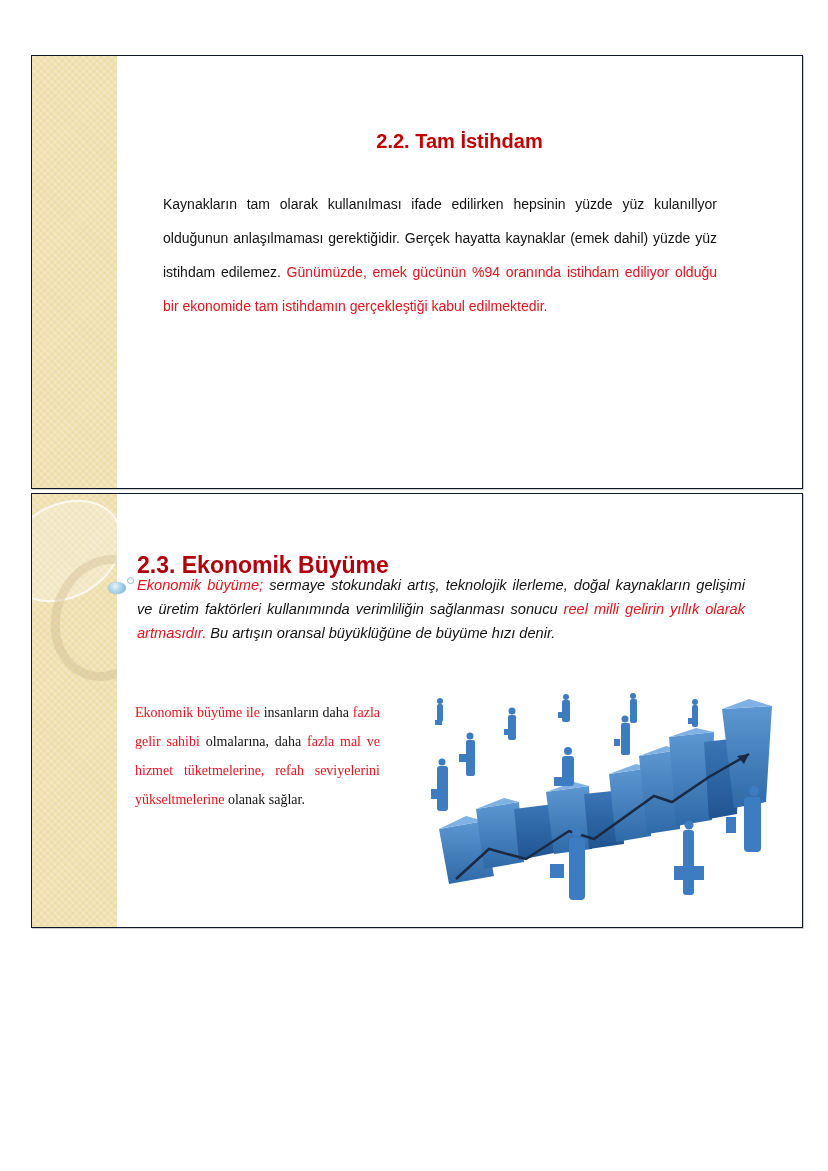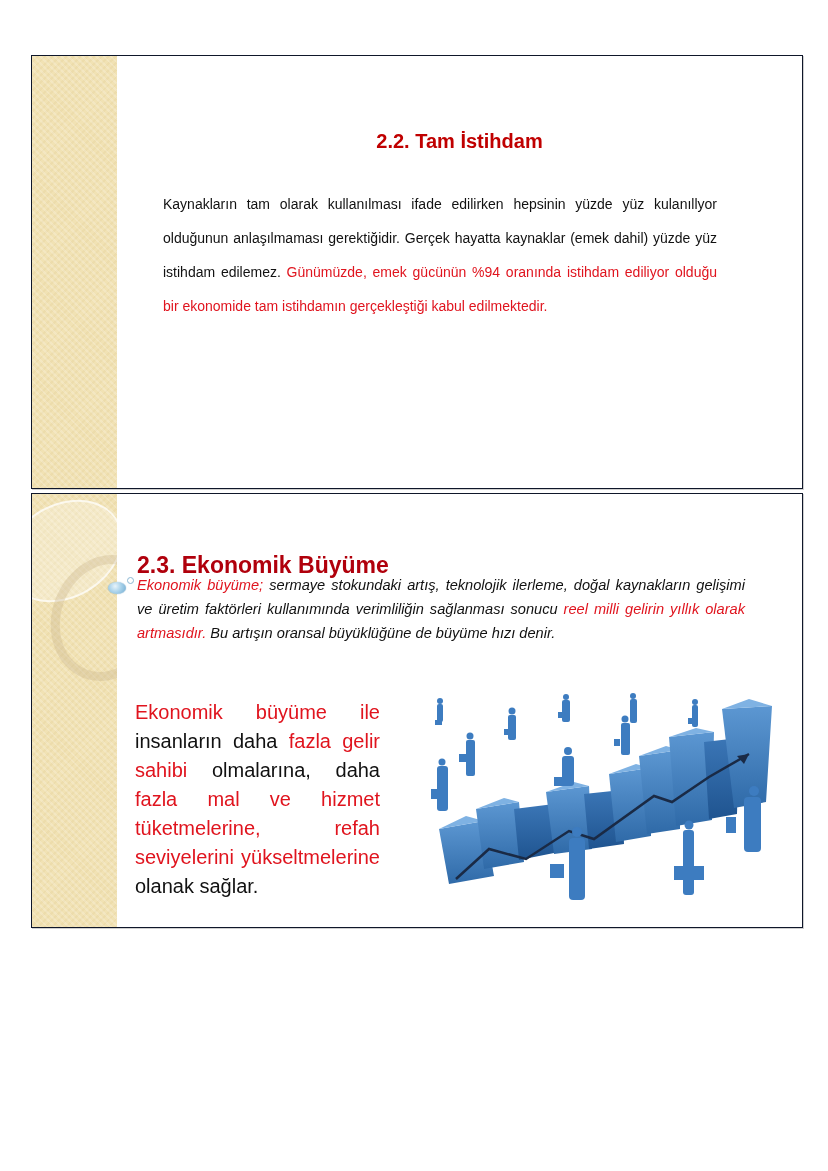--- a/index.html
+++ b/index.html
@@ -11,21 +11,21 @@
       repeating-linear-gradient(45deg, rgba(255,255,255,0.18) 0 2px, rgba(0,0,0,0) 2px 5px),
       repeating-linear-gradient(-45deg, rgba(200,170,100,0.10) 0 2px, rgba(0,0,0,0) 2px 5px);
   }
   #slide1 { top:55px; height:434px; }
   #slide2 { top:493px; height:435px; }
   .s1-title { position:absolute; left:85px; right:0; top:74px; text-align:center; color:#c00000; font-weight:bold; font-size:20px; }
   .s1-body { position:absolute; left:131px; width:554px; top:131px; font-size:14px; line-height:34px; color:#111; text-align:justify; }
   .red { color:#e0141e; }
   .s2-title { position:absolute; left:105px; top:22px; font-family:Liberation Sans, sans-serif; font-weight:bold; font-size:23px; color:#b0000c;margin-top:36px; }
   .s2-body { position:absolute; left:105px; width:608px; top:79px; font-size:14.6px; line-height:24px; color:#111; text-align:justify;font-style:italic; }
-  .s2-left { position:absolute; left:103px; width:245px; top:204px; font-family:Liberation Sans, sans-serif; font-size:20px; line-height:29px; color:#111; text-align:justify; }
+  .s2-left { position:absolute; left:103px; width:245px; top:204px; font-family:Liberation Serif, serif; font-size:14px; line-height:29px; color:#111; text-align:justify; }
   .bullet { position:absolute; left:76px; top:88px; width:18px; height:12px; border-radius:50%;
     background:radial-gradient(circle at 40% 35%, #e8f4fb 0%, #a9d2ea 45%, #6fa9cf 100%); box-shadow:0 0 1px #5a8fb5; }
   .bullet-dot { position:absolute; left:95px; top:83px; width:5px; height:5px; border-radius:50%; border:1px solid #8bb7d3; background:#fff; }
   .ring { position:absolute; border-radius:50%; }
   .pic { position:absolute; left:372px; top:190px; width:380px; height:230px; }
 </style>
 </head>
 <body>
 
 <div class="slide" id="slide1">

